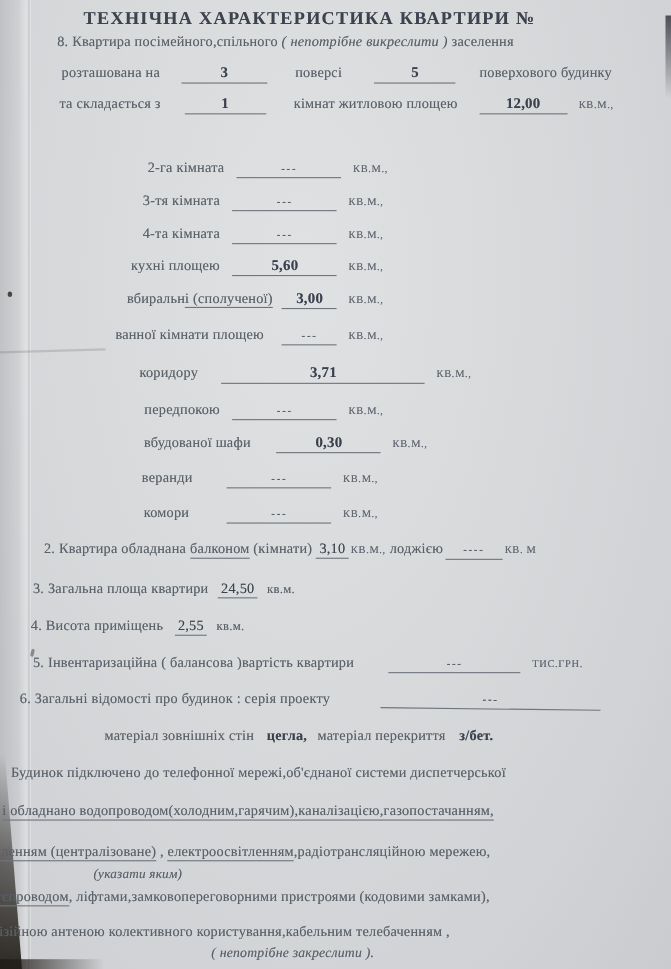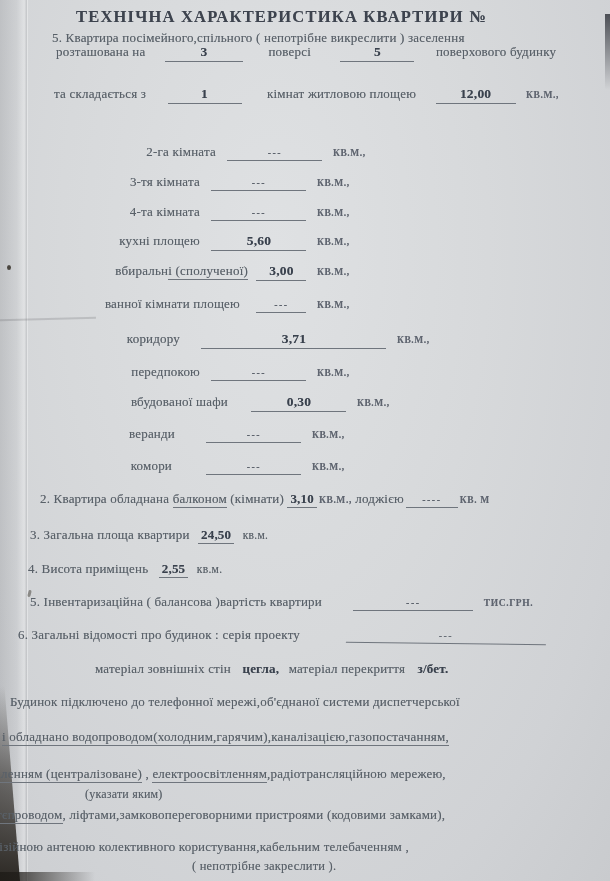--- a/index.html
+++ b/index.html
@@ -51,34 +51,33 @@
 
   .ln{
     position:absolute;white-space:nowrap;
     font-size:13px;line-height:17px;letter-spacing:.2px;
     text-shadow:0 0 .5px rgba(95,100,110,.55);
   }
   .title{
     font-size:16.5px;font-weight:bold;letter-spacing:1.2px;color:#3d434e;
   }
   .b{font-weight:bold;color:#39414d;}
-  .i{}
+  .i{font-style:italic;}
   .ul{border-bottom:1.6px solid #6f757d;padding-bottom:1px;}
-  .vu{font-weight:bold;color:#39414d;border-bottom:1.8px solid #6f757d;padding:0 3px 1px 3px;}
+  .vu{font-weight:normal;color:#39414d;border-bottom:1.8px solid #6f757d;padding:0 3px 1px 3px;}
   .lblr{display:inline-block;text-align:right;vertical-align:baseline;}
   .fld{
     display:inline-block;vertical-align:baseline;text-align:center;
     border-bottom:1.8px solid #6f757d;
     font-weight:bold;color:#39414d;font-size:13.5px;height:17px;line-height:16px;
   }
   .fld.dash{font-size:10px;letter-spacing:1.5px;color:#555c66;line-height:19px;}
   .unit{
     font-size:9.5px;text-transform:uppercase;letter-spacing:.6px;color:#5f6570;
     margin-left:7px;
-    font-weight:bold;
   }
   .unit.tight{margin-left:2px;}
   .sm{font-size:11.5px;letter-spacing:.3px;}
 </style>
 </head>
 <body>
 
 <div class="photo">
 
   <div class="crease-left"></div>
@@ -86,41 +85,41 @@
   <div class="crease-h"></div>
   <div class="corner-bl"></div>
   <div class="edge-bottom"></div>
   <div class="sliver-tr"></div>
   <div class="mark-dot"></div>
   <div class="mark-tick"></div>
 
   <div class="ln title" style="left:76px;top:8px">ТЕХНІЧНА ХАРАКТЕРИСТИКА КВАРТИРИ №</div>
 
   <div class="ln" style="left:52px;top:29px">
-    <span>5. Квартира посімейного,спільного </span><span class="i">( непотрібне викреслити )</span><span> заселення</span>
-  </div>
-
-  <div class="ln" style="left:56px;top:43px">
+    <span>8. Квартира посімейного,спільного </span><span class="i">( непотрібне викреслити )</span><span> заселення</span>
+  </div>
+
+  <div class="ln" style="left:56px;top:57px">
     <span>розташована на</span>
     <span class="fld" style="margin-left:16px;width:78px">3</span>
     <span style="margin-left:22px">поверсі</span>
     <span class="fld" style="margin-left:26px;width:74px">5</span>
     <span style="margin-left:18px">поверхового будинку</span>
   </div>
 
   <div class="ln" style="left:54px;top:85px">
     <span>та складається з</span>
     <span class="fld" style="margin-left:18px;width:74px">1</span>
     <span style="margin-left:22px">кімнат житловою площею</span>
     <span class="fld" style="margin-left:16px;width:80px">12,00</span>
     <span class="unit">кв.м.,</span>
   </div>
 
 
-  <div class="ln" style="left:16px;top:143px">
+  <div class="ln" style="left:4px;top:143px">
     <span class="lblr" style="width:200px">2-га кімната</span>
     <span class="fld dash" style="margin-left:8px;width:95px">---</span>
     <span class="unit">кв.м.,</span>
   </div>
 
   <div class="ln" style="left:0;top:173px">
     <span class="lblr" style="width:200px">3-тя кімната</span>
     <span class="fld dash" style="margin-left:8px;width:95px">---</span>
     <span class="unit">кв.м.,</span>
   </div>

